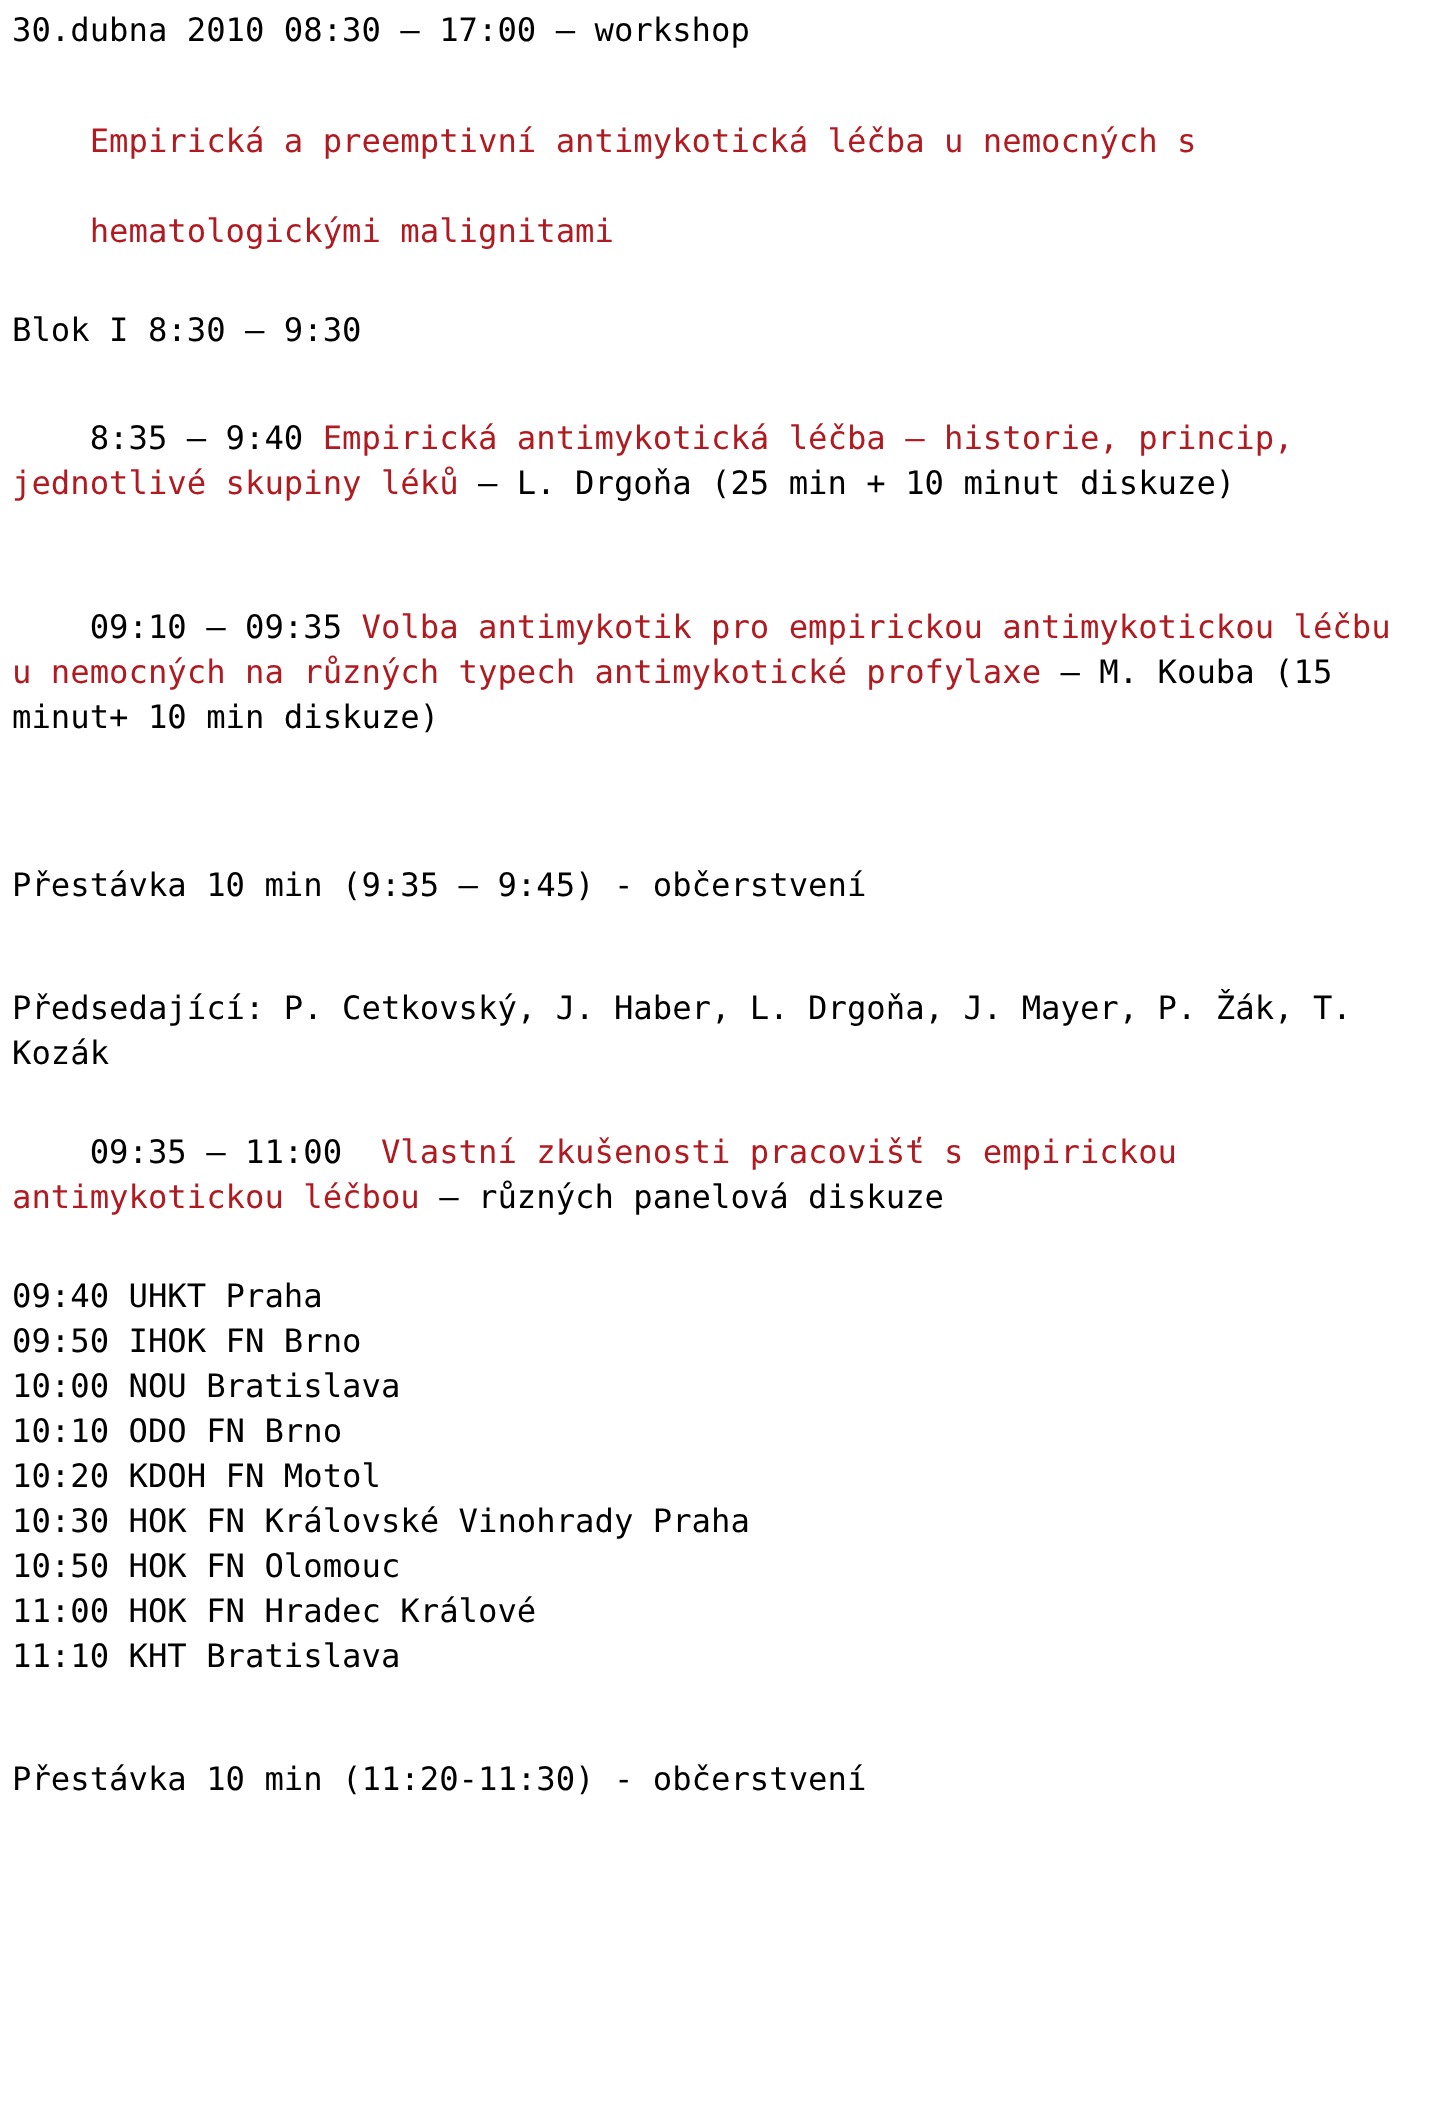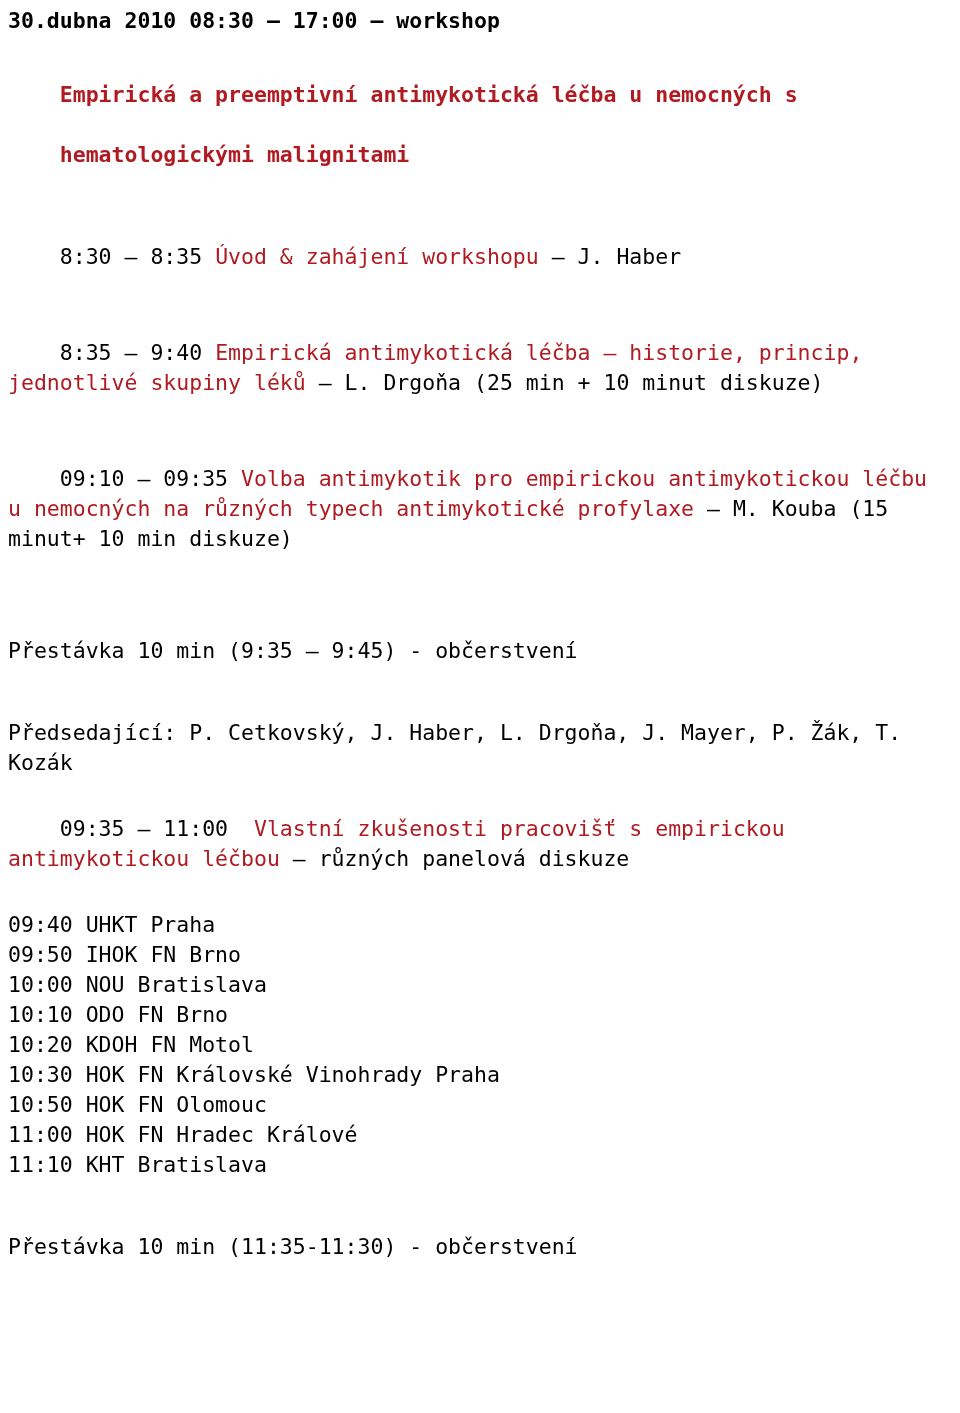--- a/index.html
+++ b/index.html
@@ -20,21 +20,21 @@
     width: 952px;
     box-sizing: border-box;
   }
   .line {
     font-size: 21.5px;
     line-height: 30px;
     white-space: pre-wrap;
     word-break: normal;
     letter-spacing: 0px;
   }
-  .bold { font-weight: bold; }
+  .bold { font-weight: normal; }
   .red  { color: #B01B22; }
   .blk  { color: #000000; }
 
   
   .para { margin: 0; }
 
   
   .gap-sm { height: 6px; }
   .gap-md { height: 14px; }
   .gap-xl { height: 52px; }
@@ -48,26 +48,24 @@
 
   <div class="gap-md"></div>
 
   <div class="line bold red para">
     <span>Empirická a preemptivní antimykotická léčba u nemocných s</span><br>
     <span>hematologickými malignitami</span>
   </div>
 
   <div class="gap-sm"></div>
 
+  <div class="line bold">Blok I 8:30 – 9:30</div>
 
   <div class="gap-sm"></div>
 
-  <div class="line para">
-    <span class="blk">8:30 – 8:35 </span><span class="red">Úvod &amp; zahájení workshopu</span><span class="blk"> – J. Haber</span>
-  </div>
 
   <div class="gap-sm"></div>
 
   <div class="line para">
     <span class="blk">8:35 – 9:40 </span><span class="red">Empirická antimykotická léčba – historie, princip, jednotlivé skupiny léků</span><span class="blk"> – L. Drgoňa (25 min + 10 minut diskuze)</span>
   </div>
 
   <div class="gap-sm"></div>
 
   <div class="line para">
@@ -95,17 +93,17 @@
   <div class="line">10:00 NOU Bratislava</div>
   <div class="line">10:10 ODO FN Brno</div>
   <div class="line">10:20 KDOH FN Motol</div>
   <div class="line">10:30 HOK FN Královské Vinohrady Praha</div>
   <div class="line">10:50 HOK FN Olomouc</div>
   <div class="line">11:00 HOK FN Hradec Králové</div>
   <div class="line">11:10 KHT Bratislava</div>
 
   <div class="gap-xl"></div>
 
-  <div class="line">Přestávka 10 min (11:35-11:30) - občerstvení</div>
+  <div class="line">Přestávka 10 min (11:20-11:30) - občerstvení</div>
 
   <div class="gap-xl"></div>
 
 </div>
 
 </body></html>

